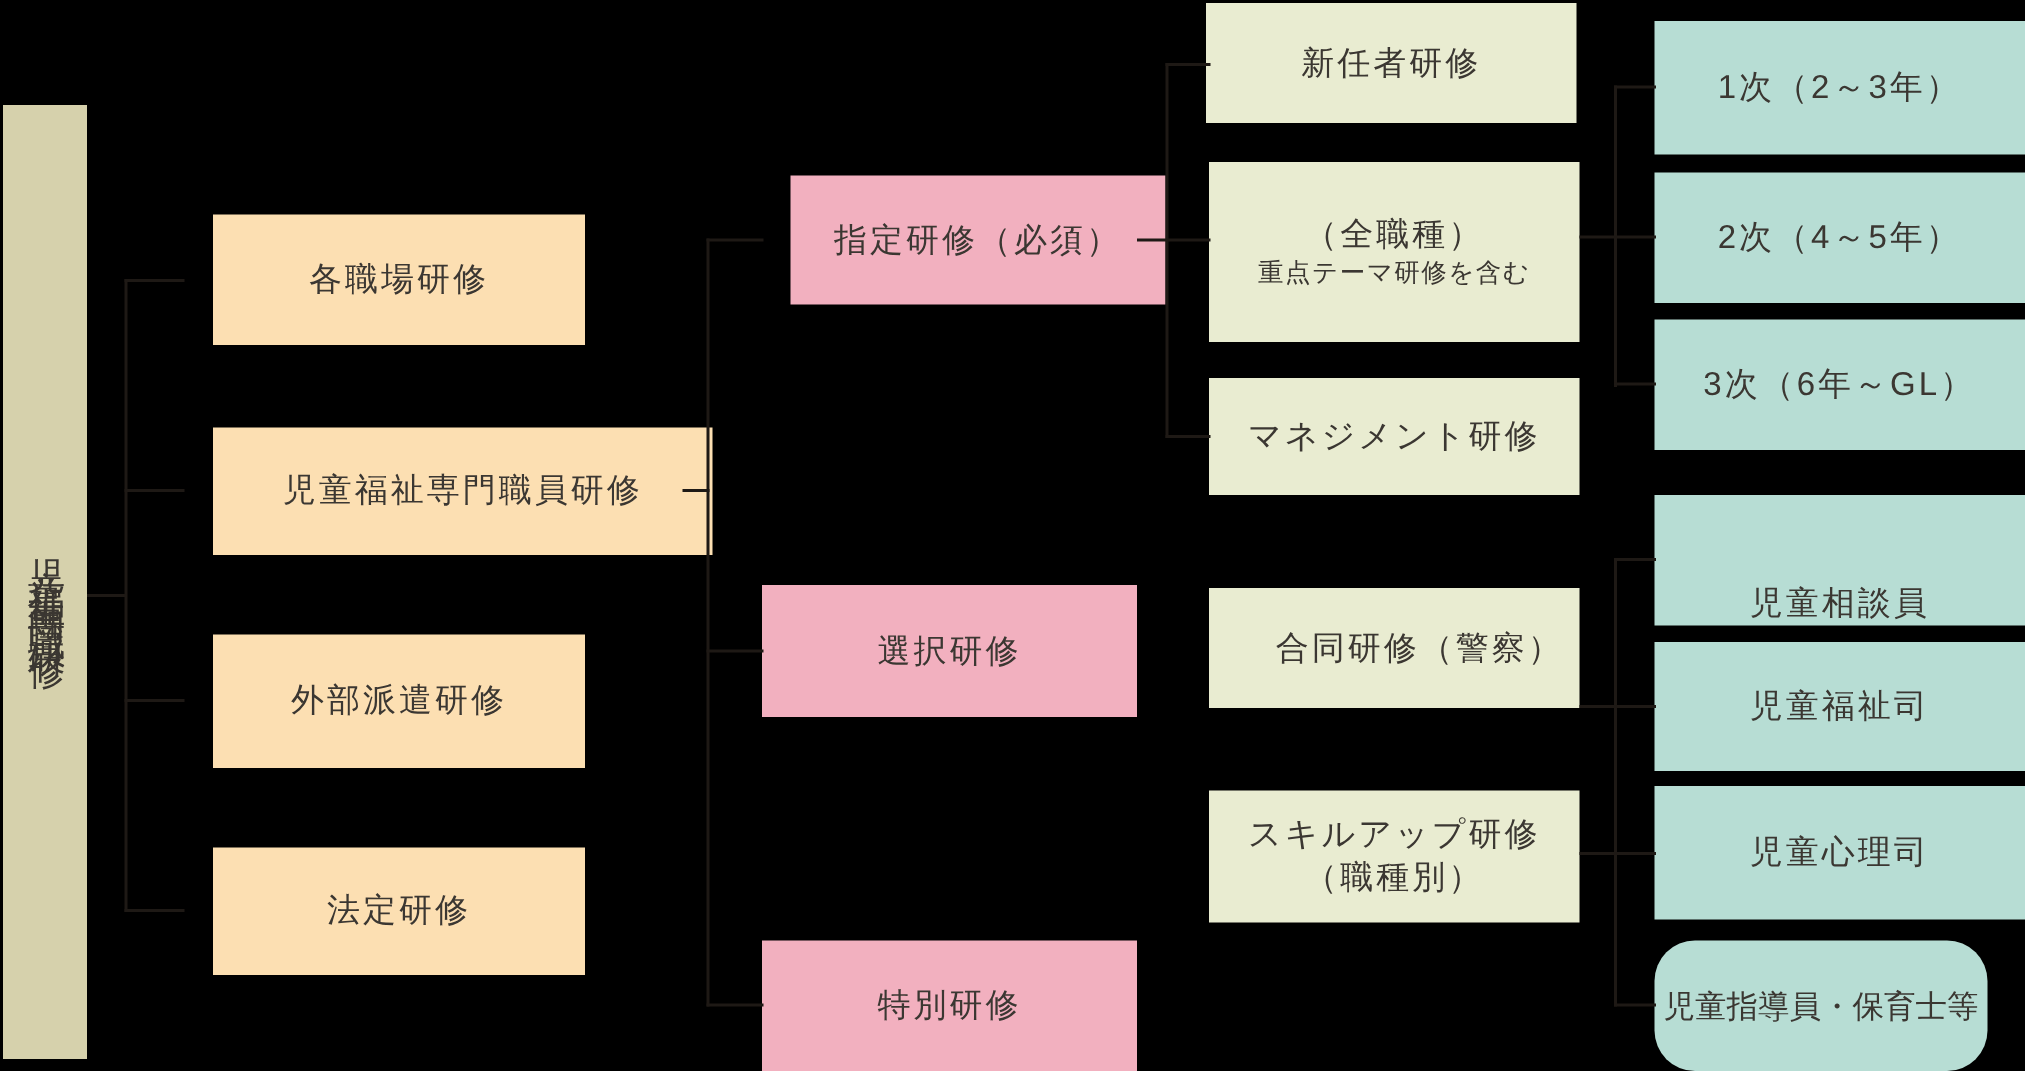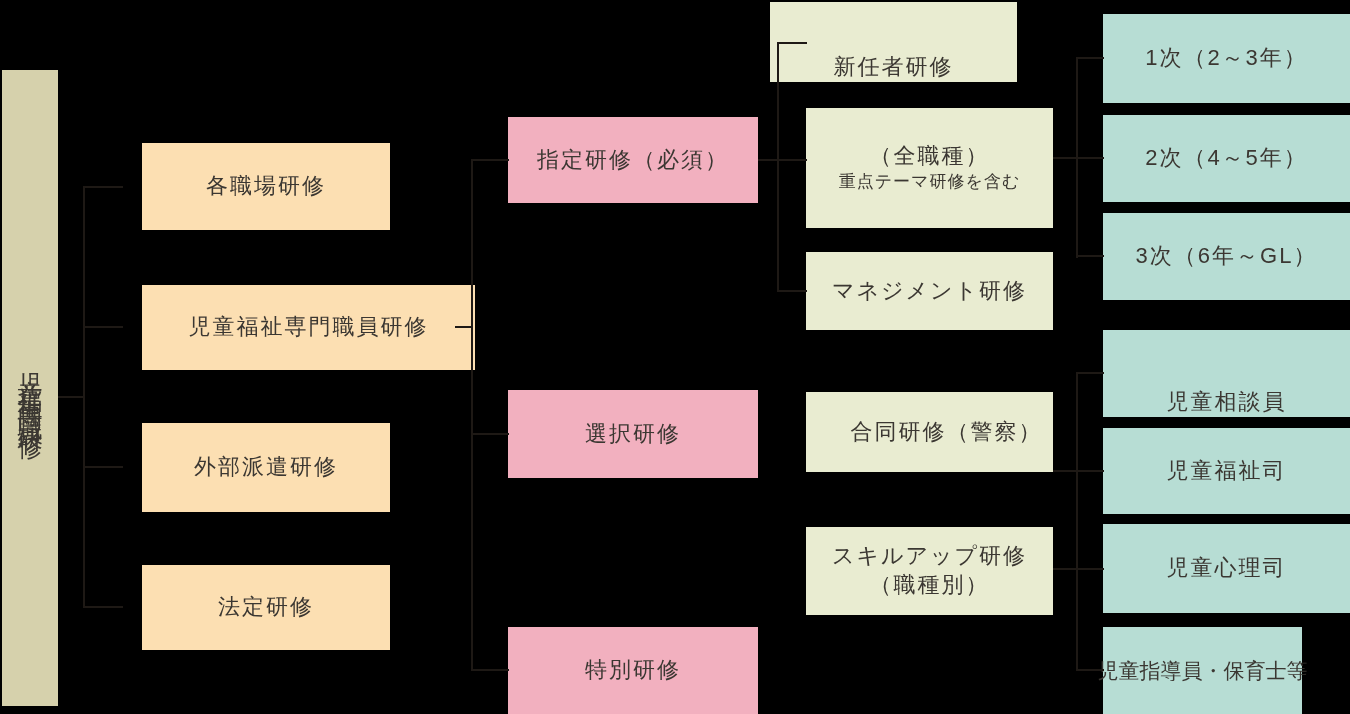--- a/index.html
+++ b/index.html
@@ -55,31 +55,31 @@
   <div class="box lv1-box" style="left:122px; top:285px; width:333px; height:85px;">
     <span class="label">児童福祉専門職員研修</span>
   </div>
   <div class="box lv1-box" style="left:122px; top:423px; width:248px; height:89px;">
     <span class="label">外部派遣研修</span>
   </div>
   <div class="box lv1-box" style="left:122px; top:565px; width:248px; height:85px;">
     <span class="label">法定研修</span>
   </div>
 
-  <div class="box lv2-box" style="left:508px; top:117px; width:250px; height:86px;">
+  <div class="box lv2-box" style="left:527px; top:117px; width:250px; height:86px;">
     <span class="label">指定研修（必須）</span>
   </div>
   <div class="box lv2-box" style="left:508px; top:390px; width:250px; height:88px;">
     <span class="label">選択研修</span>
   </div>
   <div class="box lv2-box" style="left:508px; top:627px; width:250px; height:87px;">
     <span class="label">特別研修</span>
   </div>
 
-  <div class="box lv3-box" style="left:770px; top:2px; width:247px; height:80px;justify-content:flex-end;">
+  <div class="box lv3-box" style="left:804px; top:2px; width:247px; height:80px;">
     <span class="label">新任者研修</span>
   </div>
   <div class="box lv3-box" style="left:806px; top:108px; width:247px; height:120px;">
     <span class="label">（全職種）</span>
     <span class="label-sub">重点テーマ研修を含む</span>
   </div>
   <div class="box lv3-box" style="left:806px; top:252px; width:247px; height:78px;">
     <span class="label">マネジメント研修</span>
   </div>
   <div class="box lv3-box" style="left:806px; top:392px; width:247px; height:80px;padding-left:34px;">
@@ -101,21 +101,21 @@
   </div>
   <div class="box lv4-box" style="left:1103px; top:330px; width:247px; height:87px;justify-content:flex-end;">
     <span class="label">児童相談員</span>
   </div>
   <div class="box lv4-box" style="left:1103px; top:428px; width:247px; height:86px;">
     <span class="label">児童福祉司</span>
   </div>
   <div class="box lv4-box" style="left:1103px; top:524px; width:247px; height:89px;">
     <span class="label">児童心理司</span>
   </div>
-  <div class="box lv4-box" style="left:1103px; top:627px; width:199px; height:87px;">
+  <div class="box lv4-box" style="left:1103px; top:627px; width:222px; height:87px;border-radius:27px;">
     <span class="label-tight">児童指導員・保育士等</span>
   </div>
 
   <div class="line hline" style="left:58px;  top:396px; width:26px;"></div>
   <div class="line vline" style="left:83px;  top:186px; height:422px;"></div>
   <div class="line hline" style="left:83px;  top:186px; width:40px;"></div>
   <div class="line hline" style="left:83px;  top:326px; width:40px;"></div>
   <div class="line hline" style="left:83px;  top:466px; width:40px;"></div>
   <div class="line hline" style="left:83px;  top:606px; width:40px;"></div>
 

